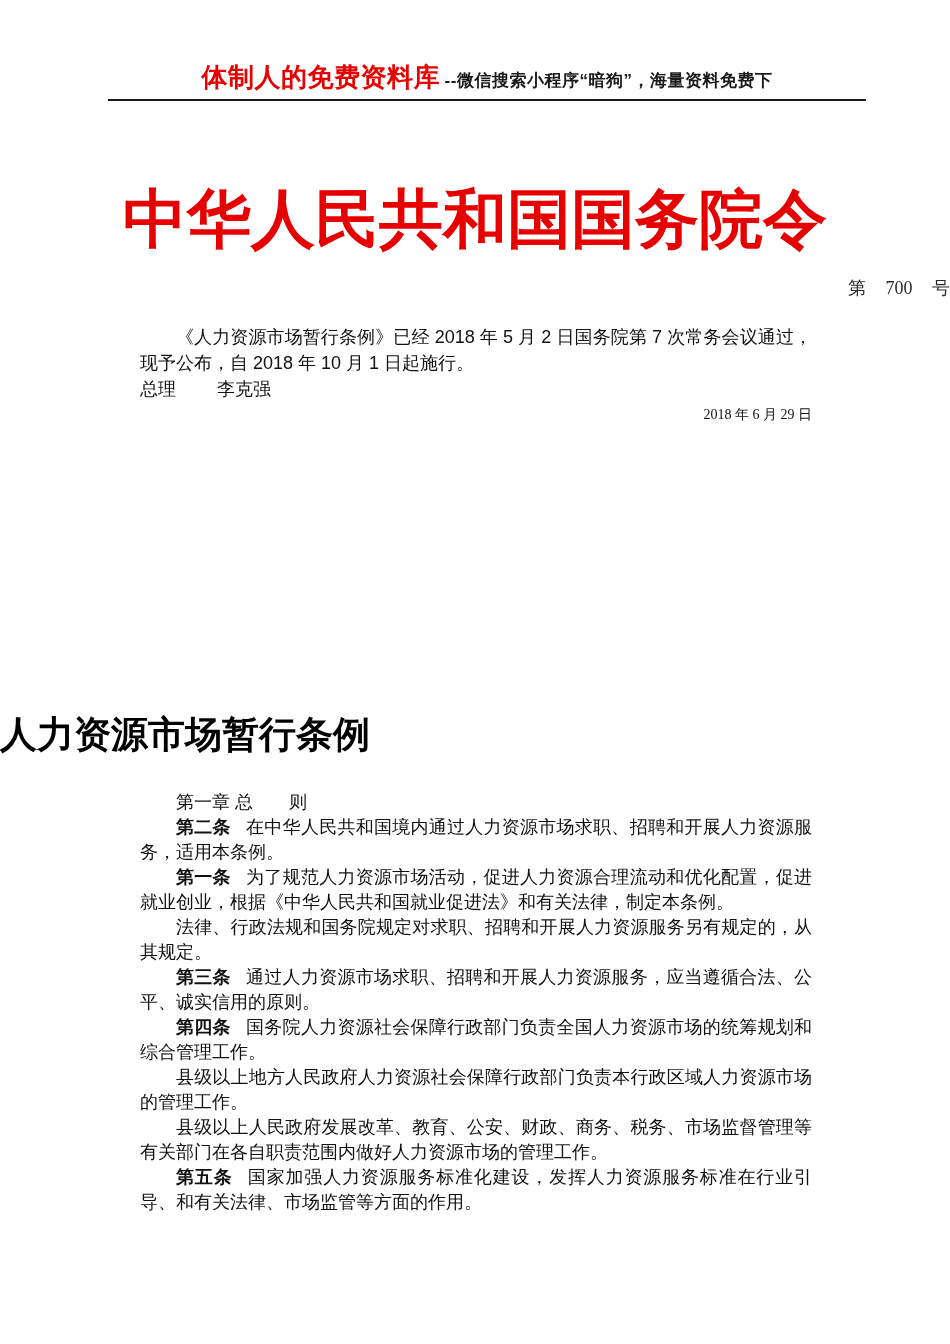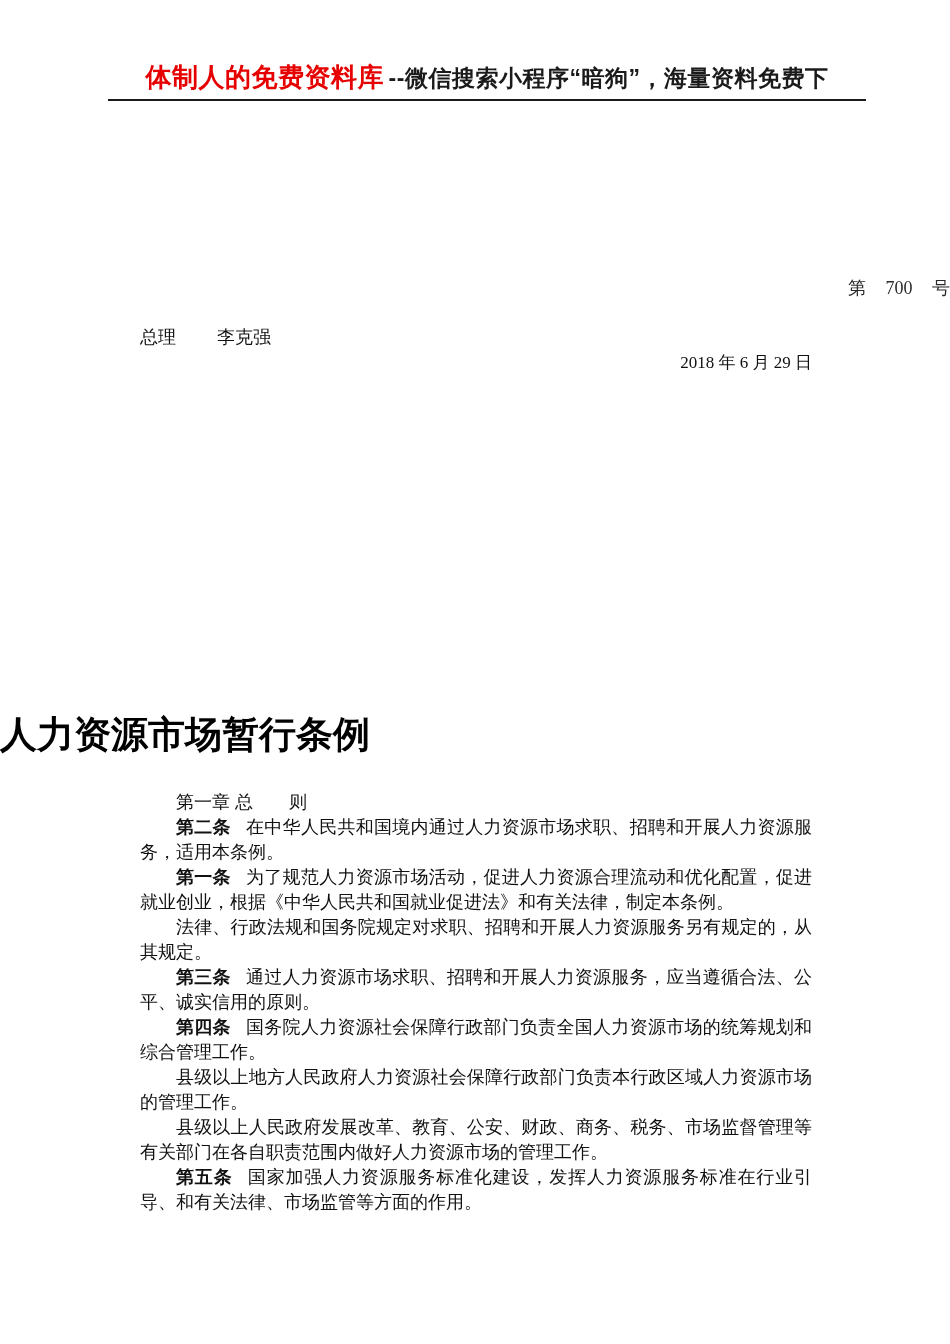--- a/index.html
+++ b/index.html
@@ -30,21 +30,21 @@
   }
   .promo-brand {
     color: #e60000;
     font-size: 26px;
     font-weight: 700;
     letter-spacing: 0.5px;
     vertical-align: baseline;
   }
   .promo-tagline {
     color: #1a1a1a;
-    font-size: 23px;
+    font-size: 17px;
     font-weight: 600;
     letter-spacing: 0.5px;
     vertical-align: baseline;
   }
 
   
   .decree-title {
     position: absolute;
     top: 183px;
     left: 0;
@@ -89,21 +89,21 @@
   .signature-line {
     text-align: left;
     margin-top: 0;
   }
   .signer-title {
     margin-right: 2em;
   }
   .date-line {
     text-align: right;
     font-family: "Liberation Serif", "DejaVu Serif", serif;
-    font-size: 17px;
+    font-size: 14px;
   }
 
   
   .regulation-title {
     position: absolute;
     top: 710px;
     left: 0;
     width: 950px;
     margin: 0;
     font-family: "Liberation Serif", "DejaVu Serif", serif;
@@ -141,28 +141,30 @@
 </head>
 <body>
 
 <div class="page">
 
   <div class="promo-header">
     <span class="promo-brand">体制人的免费资料库</span>
     <span class="promo-tagline">--微信搜索小程序“暗狗”，海量资料免费下</span>
   </div>
 
+  <h1 class="decree-title">中华人民共和国国务院令</h1>
 
   <div class="decree-number">
     <span>第</span>
     <span class="num">700</span>
     <span>号</span>
   </div>
 
   <div class="front-block">
+    <p class="announcement">《人力资源市场暂行条例》已经 2018 年 5 月 2 日国务院第 7 次常务会议通过，现予公布，自 2018 年 10 月 1 日起施行。</p>
     <div class="signature-line">
       <span class="signer-title">总理</span>
       <span>李克强</span>
     </div>
     <div class="date-line">2018 年 6 月 29 日</div>
   </div>
 
   <h2 class="regulation-title">人力资源市场暂行条例</h2>
 
   <div class="body-block">

